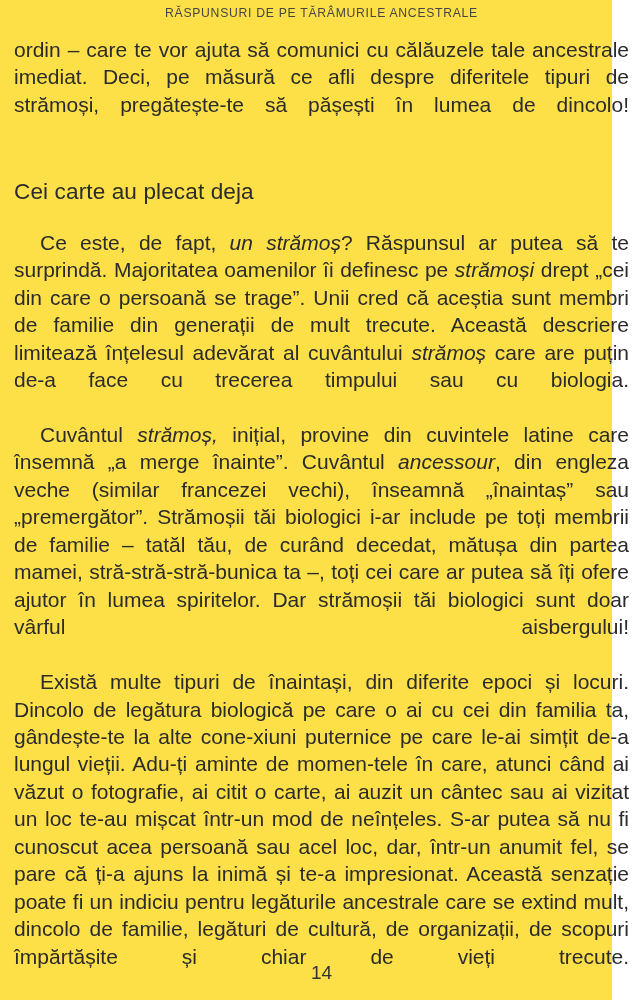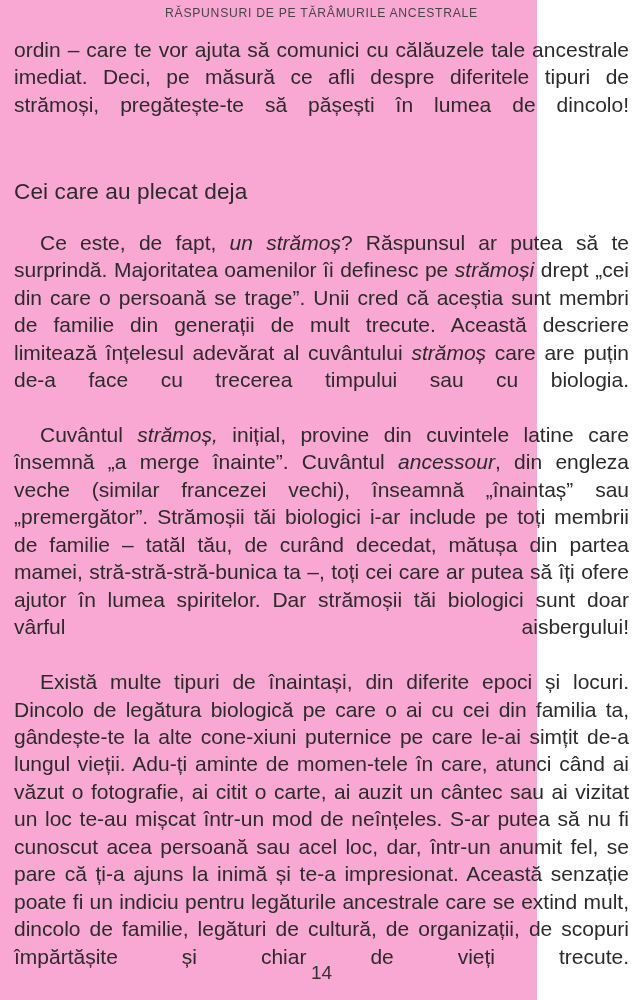--- a/index.html
+++ b/index.html
@@ -12,24 +12,24 @@
     width: 643px;
     height: 1000px;
     overflow: hidden;
     font-family: "Liberation Sans", sans-serif;
     color: #2b2b2b;
     -webkit-font-smoothing: antialiased;
   }
 
   .page {
     position: relative;
-    width: 537px;
+    width: 612px;
     height: 1000px;
     box-sizing: border-box;
-    background: #f9a8d4;
+    background: #fde047;
   }
 
   
   .running-header {
     position: absolute;
     top: 0;
     left: 0;
     width: 643px;
     text-align: center;
     font-size: 12.2px;
@@ -110,21 +110,21 @@
 <div class="page">
 
   <div class="running-header">RĂSPUNSURI DE PE TĂRÂMURILE ANCESTRALE</div>
 
   <div class="column">
 
     <p class="body-text"><span>ordin – care te vor ajuta să comunici cu călăuzele tale ancestrale imediat. Deci, pe măsură ce afli despre diferitele tipuri de strămoși, pregătește-te să pășești în lumea de dincolo!</span></p>
 
     <div class="gap-before-heading"></div>
 
-    <h2 class="section-heading">Cei care au plecat deja</h2>
+    <h2 class="section-heading">Cei carte au plecat deja</h2>
 
     <div class="gap-after-heading"></div>
 
     <p class="body-text indent"><span>Ce este, de fapt, </span><em>un strămoș</em><span>? Răspunsul ar putea să te surprindă. Majoritatea oamenilor îi definesc pe </span><em>strămoși</em><span> drept „cei din care o persoană se trage”. Unii cred că aceștia sunt membri de familie din generații de mult trecute. Această descriere limitează înțelesul adevărat al cuvântului </span><em>strămoș</em><span> care are puțin de-a face cu trecerea timpului sau cu biologia.</span></p>
 
     <p class="body-text indent"><span>Cuvântul </span><em>strămoș,</em><span> inițial, provine din cuvintele latine care însemnă „a merge înainte”. Cuvântul </span><em>ancessour</em><span>, din engleza veche (similar francezei vechi), înseamnă „înaintaș” sau „premergător”. Strămoșii tăi biologici i-ar include pe toți membrii de familie – tatăl tău, de curând decedat, mătușa din partea mamei, stră-stră-stră-bunica ta –, toți cei care ar putea să îți ofere ajutor în lumea spiritelor. Dar strămoșii tăi biologici sunt doar vârful aisbergului!</span></p>
 
     <p class="body-text indent"><span>Există multe tipuri de înaintași, din diferite epoci și locuri. Dincolo de legătura biologică pe care o ai cu cei din familia ta, gândește-te la alte cone-xiuni puternice pe care le-ai simțit de-a lungul vieții. Adu-ți aminte de momen-tele în care, atunci când ai văzut o fotografie, ai citit o carte, ai auzit un cântec sau ai vizitat un loc te-au mișcat într-un mod de neînțeles. S-ar putea să nu fi cunoscut acea persoană sau acel loc, dar, într-un anumit fel, se pare că ți-a ajuns la inimă și te-a impresionat. Această senzație poate fi un indiciu pentru legăturile ancestrale care se extind mult, dincolo de familie, legături de cultură, de organizații, de scopuri împărtășite și chiar de vieți trecute.</span></p>
 
     <div class="gap-before-heading-2"></div>

